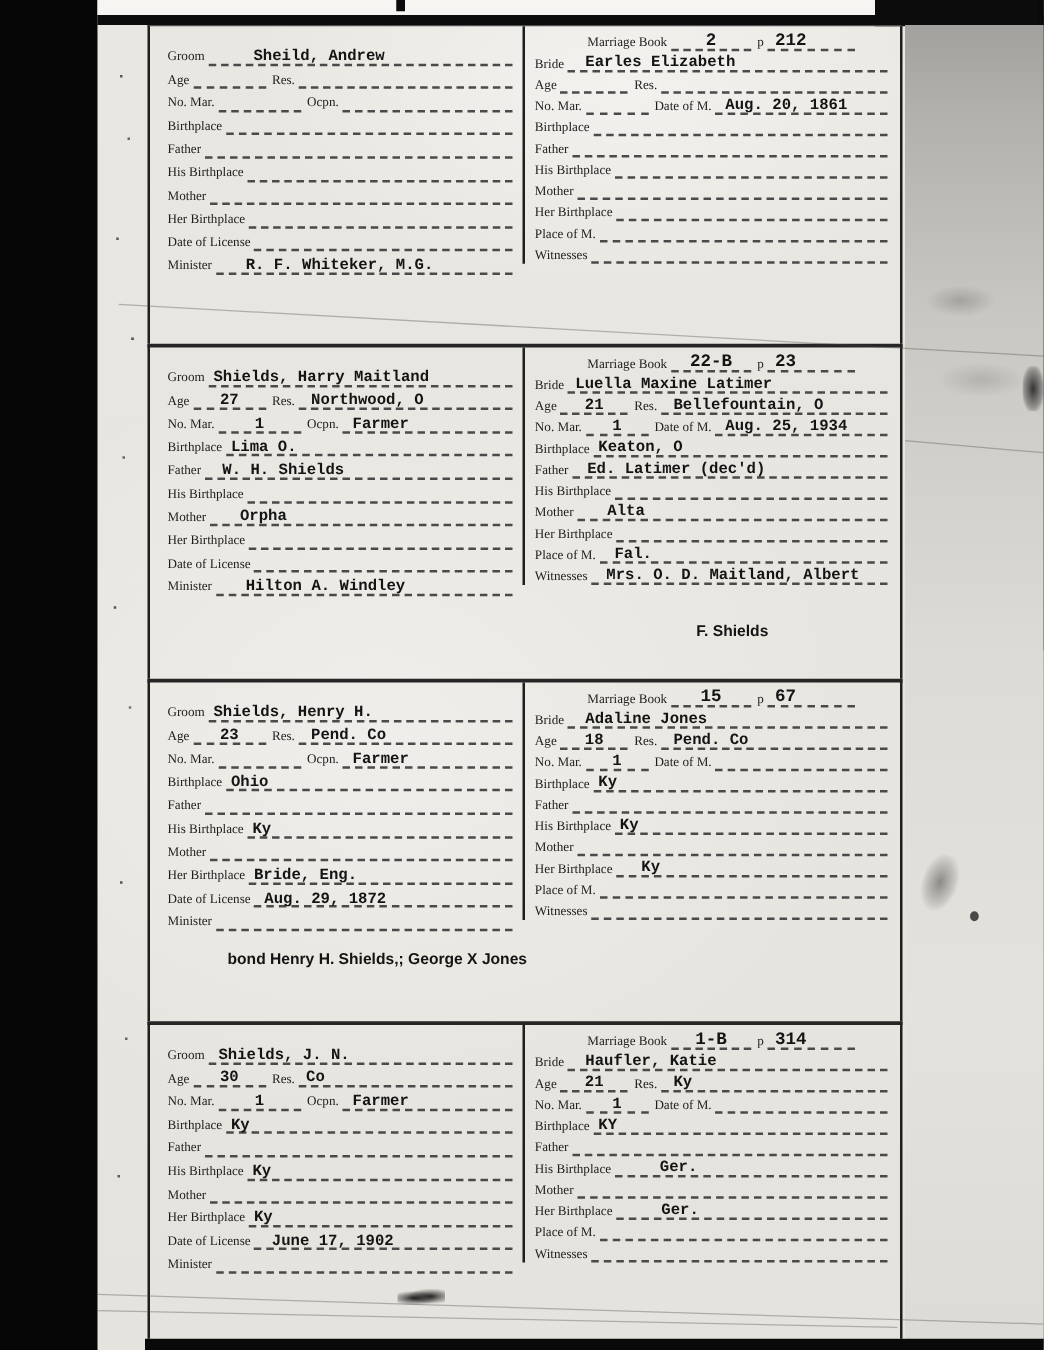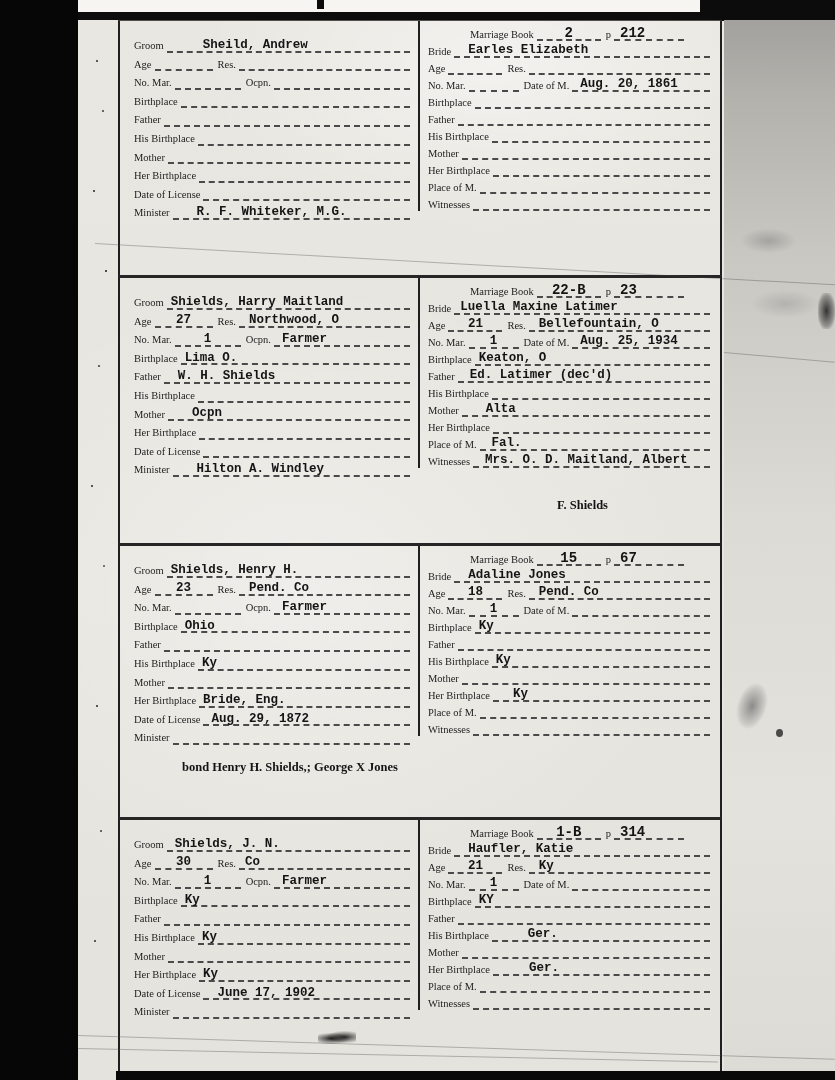--- a/index.html
+++ b/index.html
@@ -55,21 +55,21 @@
     position:absolute; bottom:-2px; left:12px;
     font-family:"Liberation Mono", monospace; font-weight:700;
     font-size:12.5px; color:#141414; white-space:nowrap; line-height:1.1;
   }
   .ctr { left:50%; transform:translateX(-50%); }
   .big { font-size:14px; }
   .o6{left:6px} .o8{left:8px} .o10{left:10px} .o12{left:12px} .o14{left:14px}
   .o16{left:4px} .o20{left:20px} .o24{left:24px} .o36{left:36px}
 
   .overflow {
-    position:absolute; font-family:Liberation Serif, serif; font-weight:700;
+    position:absolute; font-family:Liberation Sans, sans-serif; font-weight:700;
     font-size:12.5px; color:#141414; white-space:nowrap;
   }
   .ovf2 { left:437px; top:220px; }
   .note3 { left:62px; top:214px; }
 
   
   .smudge { position:absolute; pointer-events:none; }
   #sm-blob   { left:660px; top:683px; width:28px; height:46px; transform:rotate(18deg);
                background:radial-gradient(ellipse at center, rgba(70,70,70,0.55), rgba(120,120,120,0.25) 55%, transparent 75%); }
   #sm-edge   { left:740px; top:293px; width:17px; height:36px;
@@ -297,21 +297,21 @@
           </div>
         <div class="row">
             <span class="lbl">His Birthplace</span>
             <span class="fill">
               <span class="val o16"></span>
             </span>
           </div>
         <div class="row">
             <span class="lbl">Mother</span>
             <span class="fill">
-              <span class="val o24">Ocpn</span>
+              <span class="val o24">Orpha</span>
             </span>
           </div>
         <div class="row">
             <span class="lbl">Her Birthplace</span>
             <span class="fill">
               <span class="val o16"></span>
             </span>
           </div>
         <div class="row">
             <span class="lbl">Date of License</span>

